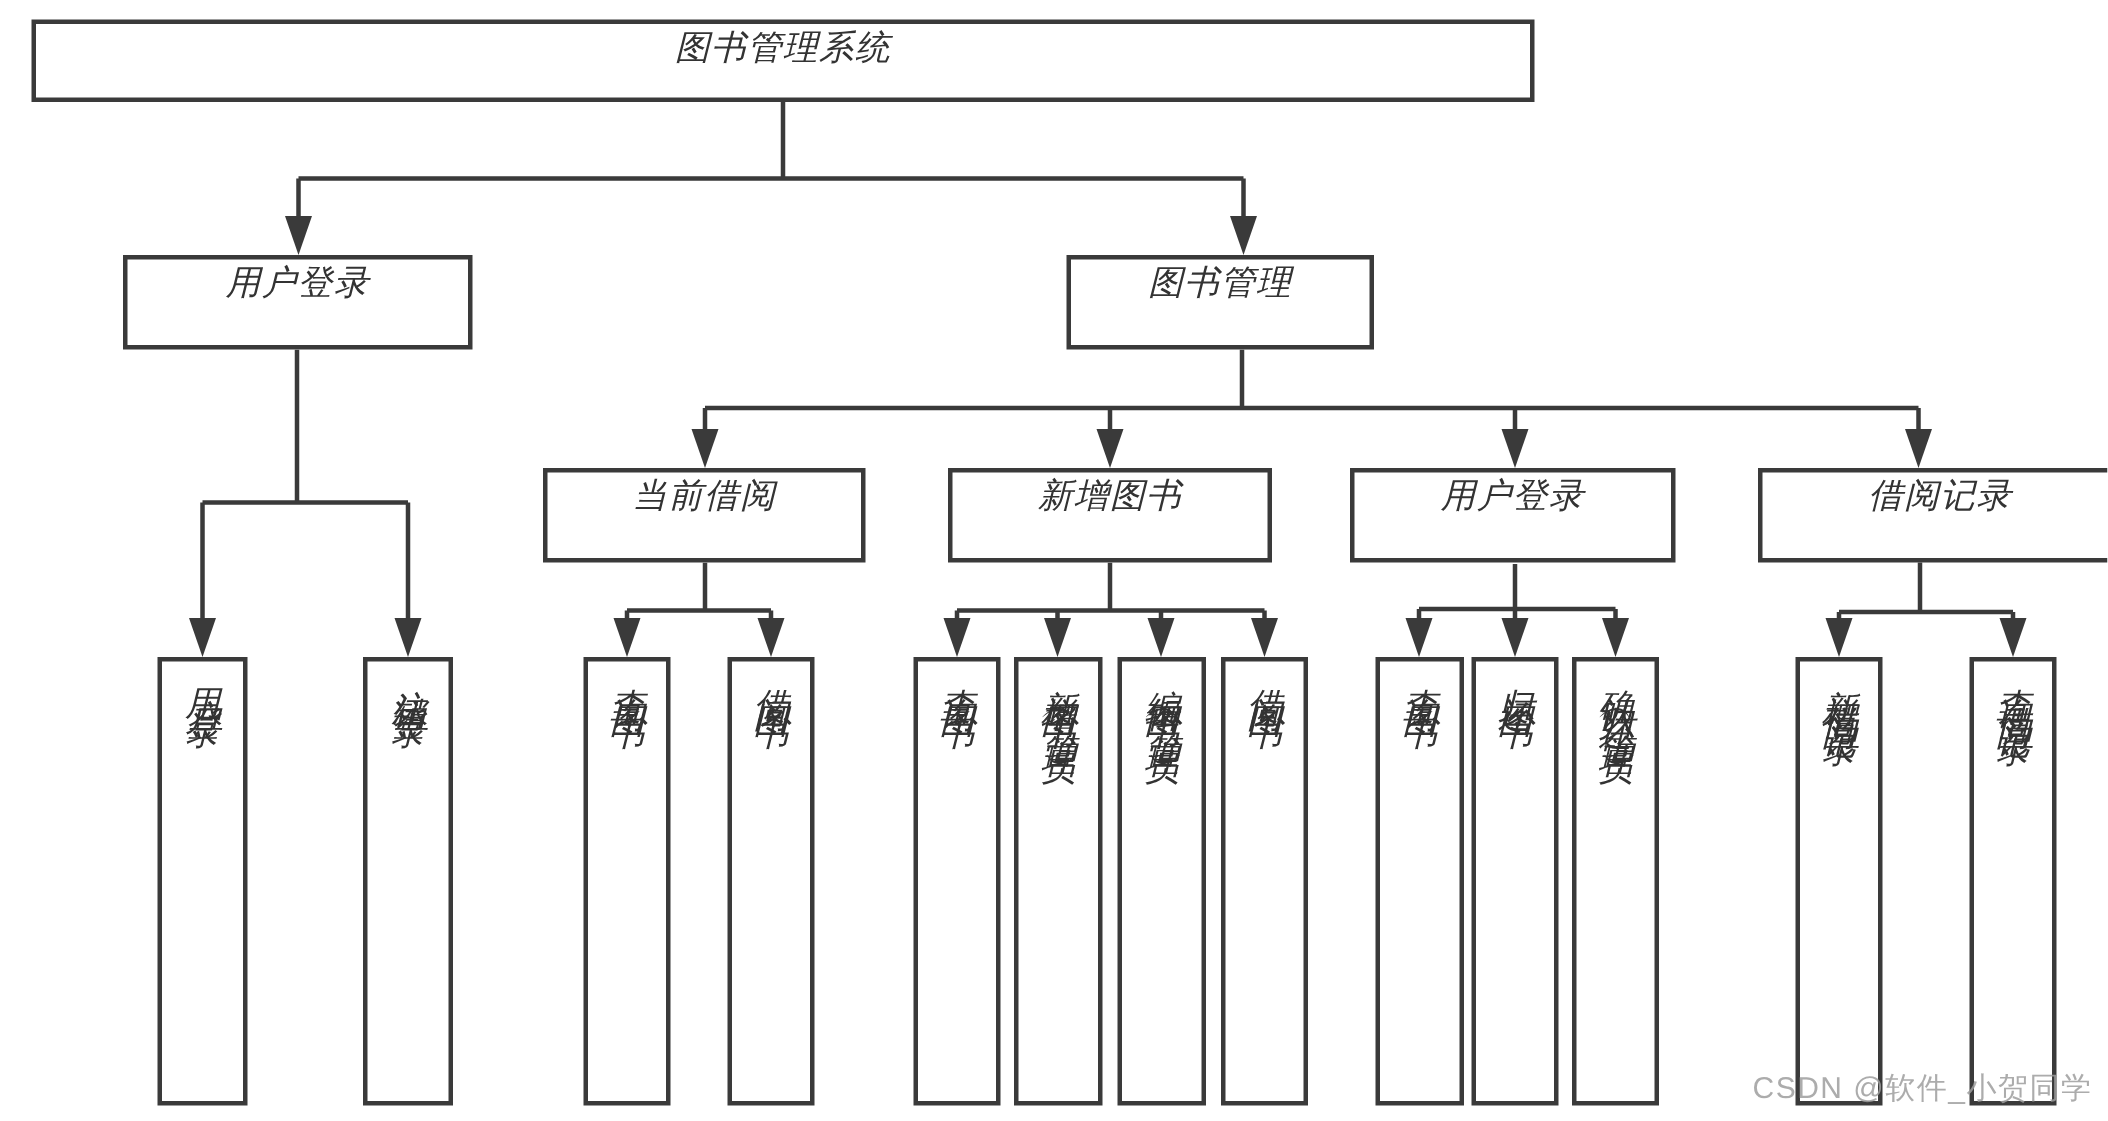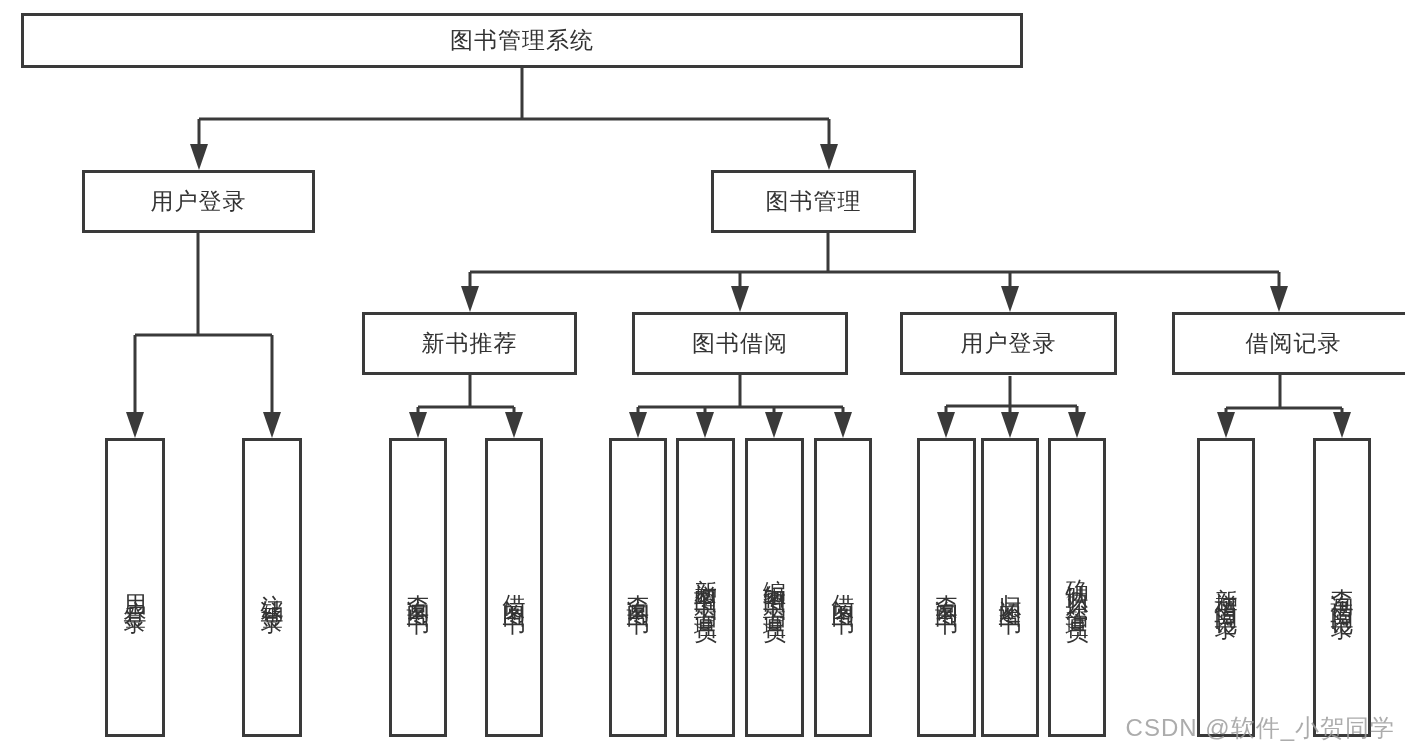--- a/index.html
+++ b/index.html
@@ -9,42 +9,43 @@
     background:#ffffff;
     font-family:"Liberation Sans", sans-serif;
     overflow:hidden;
   }
   #lines{position:absolute;left:0;top:0;width:1405px;height:747px;}
   .node{
     position:absolute;
     box-sizing:border-box;
     border:3px solid #3a3a3a;
     background:#ffffff;
-    display:flex;align-items:center;justify-content:center;
+    display:flex;justify-content:center;
     color:#333333;
     font-size:23px;
     letter-spacing:1px;
+    font-style:italic;
   }
   .hnode{height:63px;}
   .leaf{
     top:438px;height:299px;width:58px;
   }
   .leaf .vtext{
     writing-mode:vertical-rl;
     text-orientation:mixed;
     line-height:1;
     letter-spacing:6px;
     font-size:23px;
     color:#333333;
     white-space:nowrap;
   }
   #watermark{
     position:absolute;
     top:712px;right:10px;
-    font-size:24px;
+    font-size:20px;
     color:rgba(158,158,158,0.85);
     letter-spacing:1px;
     z-index:5;
   }
 </style>
 </head>
 <body>
 
 <div id="canvas">
 
@@ -96,24 +97,24 @@
   </div>
 
   <div class="node hnode" style="left:82px;top:170px;width:233px;">
     <span>用户登录</span>
   </div>
   <div class="node hnode" style="left:711px;top:170px;width:205px;">
     <span>图书管理</span>
   </div>
 
   <div class="node hnode" style="left:362px;top:312px;width:215px;">
-    <span>新书推荐</span>
+    <span>当前借阅</span>
   </div>
   <div class="node hnode" style="left:632px;top:312px;width:216px;">
-    <span>图书借阅</span>
+    <span>新增图书</span>
   </div>
   <div class="node hnode" style="left:900px;top:312px;width:217px;">
     <span>用户登录</span>
   </div>
   <div class="node hnode" style="left:1172px;top:312px;width:243px;">
     <span>借阅记录</span>
   </div>
 
   <div class="node leaf" style="left:105px;width:60px;">
     <span class="vtext">用户登录</span>

